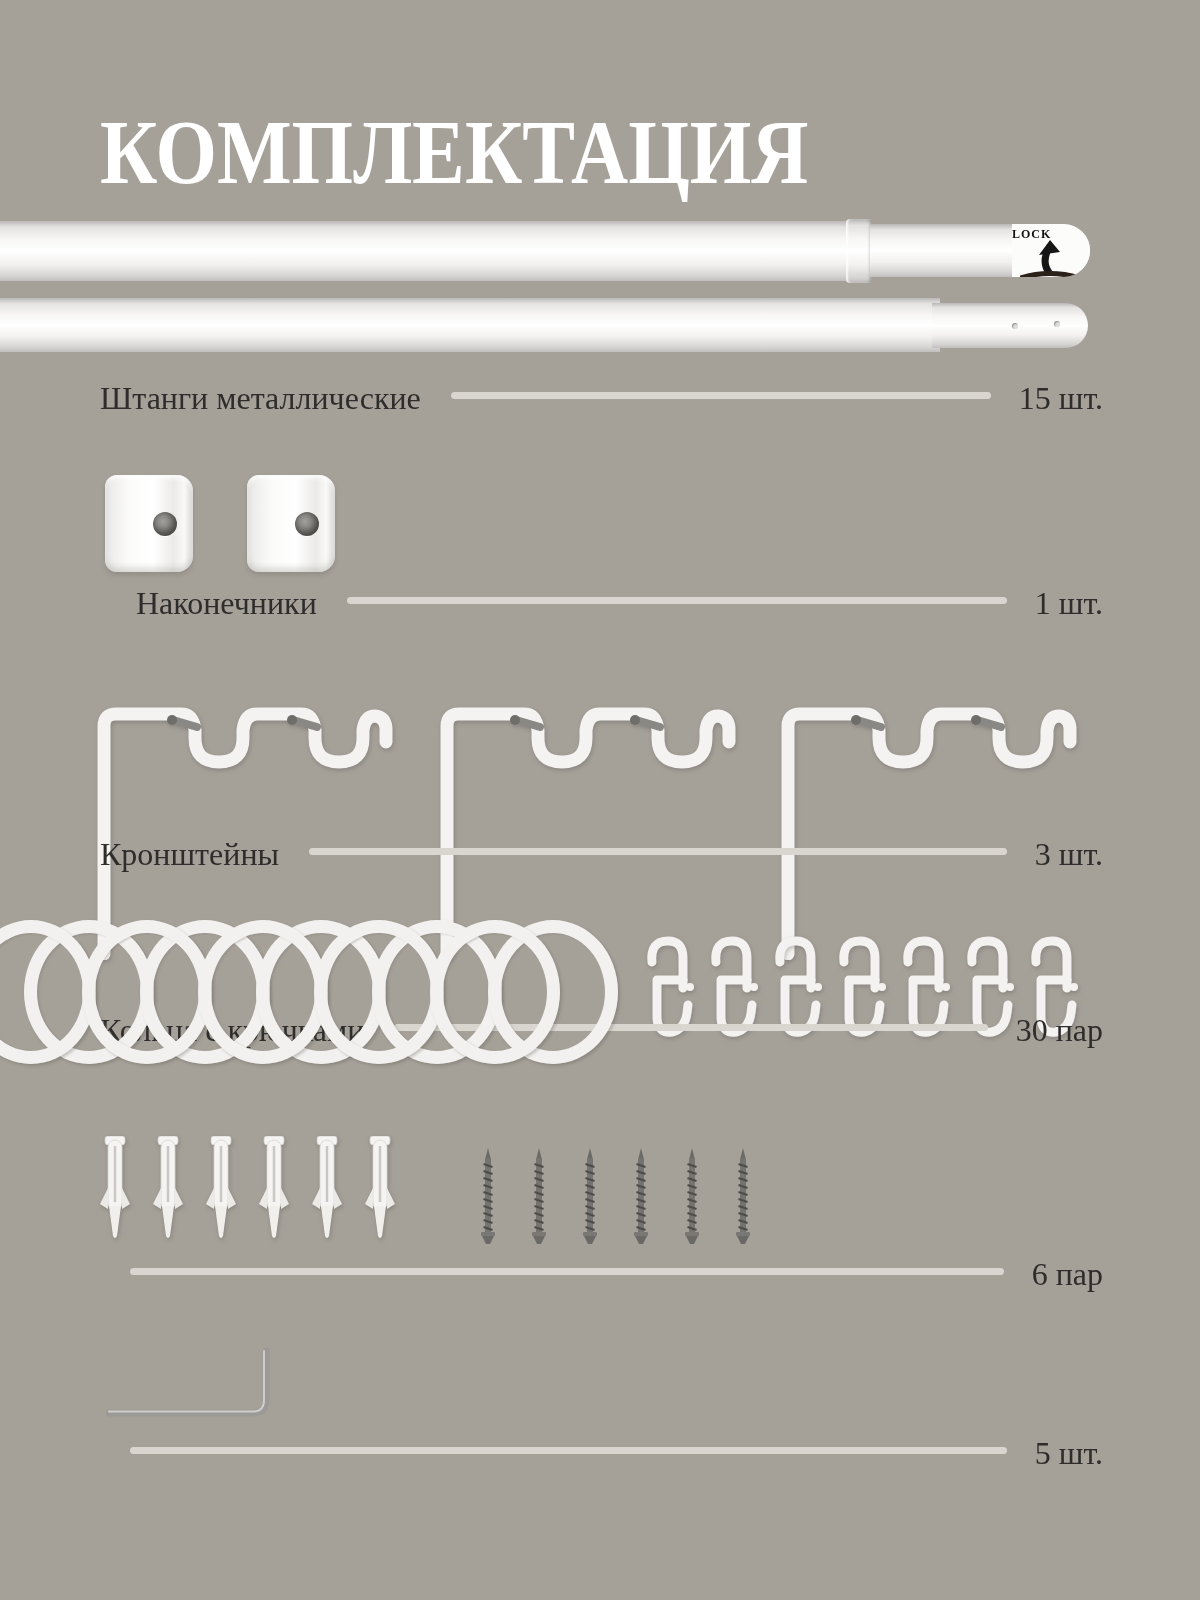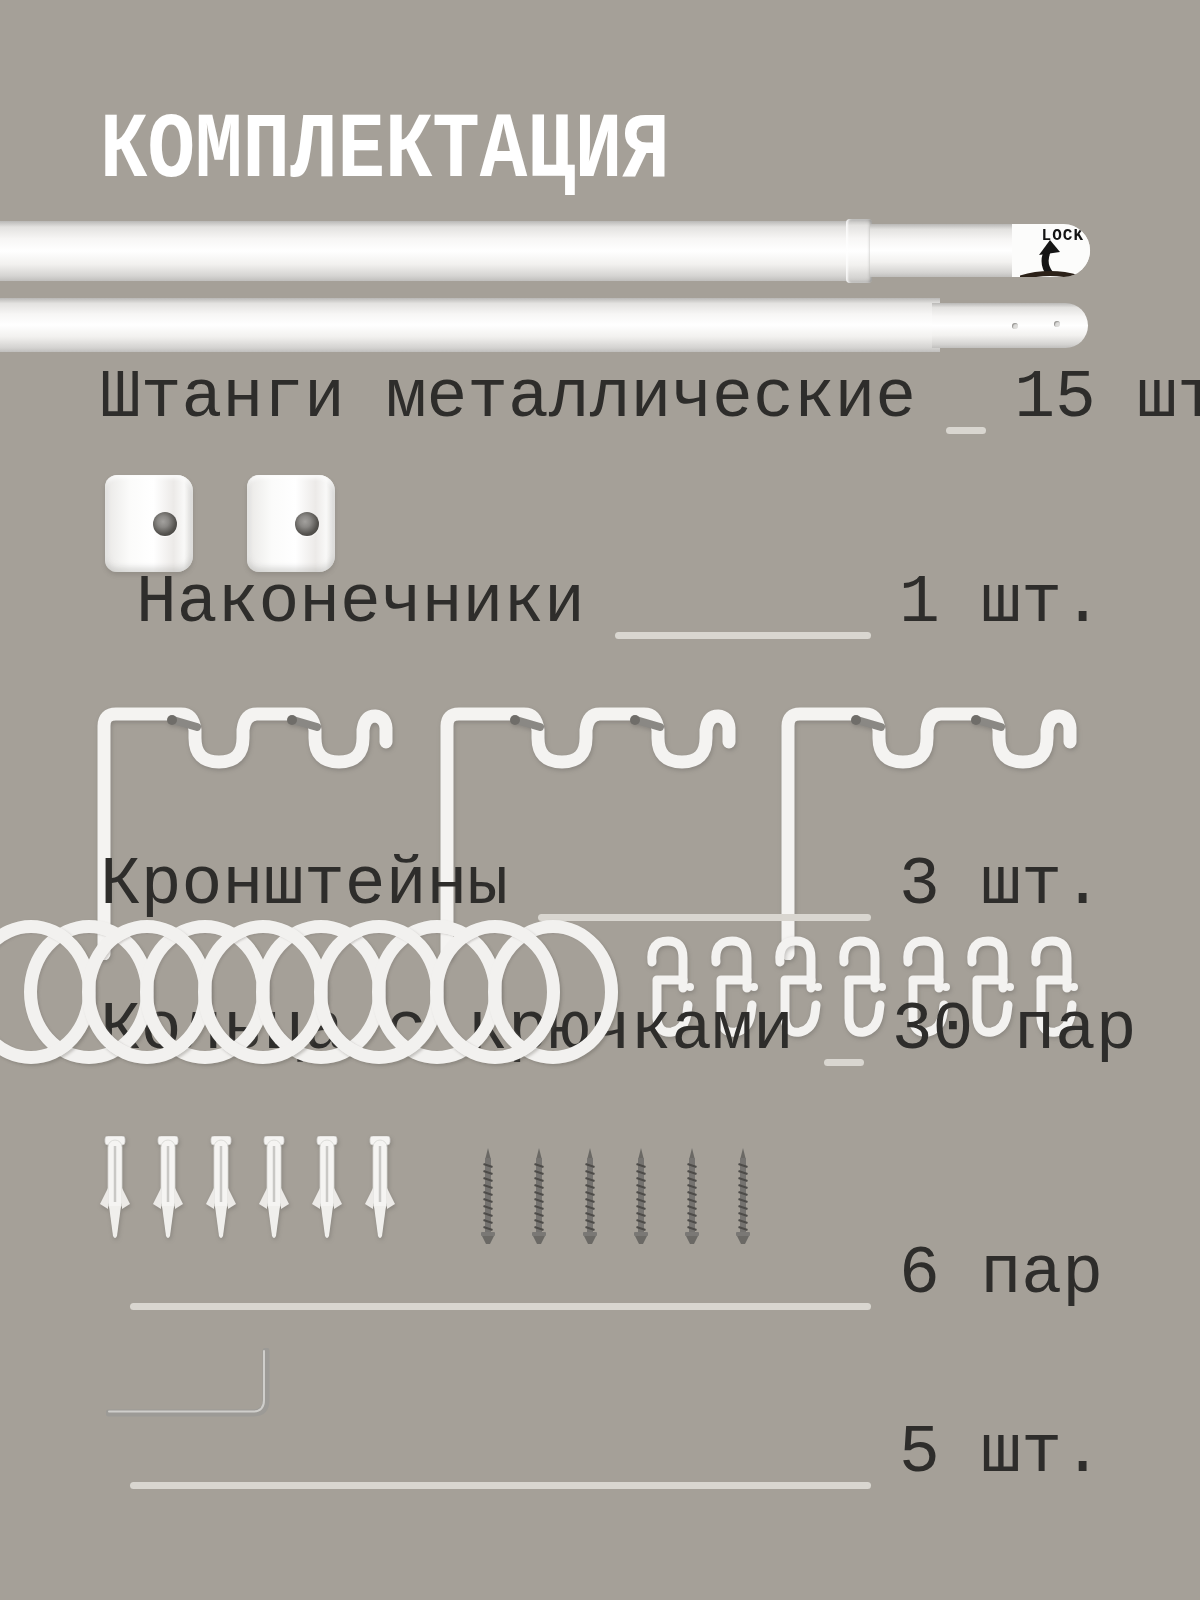--- a/index.html
+++ b/index.html
@@ -1,21 +1,21 @@
 <!DOCTYPE html>
 <html><head>
 <meta charset="utf-8">
 <style>
   html,body{margin:0;padding:0;}
   #stage{
     position:relative;
     width:1200px;height:1600px;
     background:#a5a098;
     overflow:hidden;
-    font-family:Liberation Mono, monospace;
+    font-family:Liberation Serif, serif;
   }
   
   .title{
     position:absolute;left:100px;top:106px;
     font-size:92px;font-weight:bold;color:#ffffff;
     line-height:1;white-space:nowrap;
     transform:scaleX(.86);transform-origin:left center;
     letter-spacing:0px;
   }
   
@@ -25,34 +25,34 @@
   }
   .rod1-main{left:0;top:221px;width:852px;height:60px;}
   .rod1-collar{left:846px;top:219px;width:26px;height:64px;border-radius:4px;
     box-shadow:inset 2px 0 2px rgba(255,255,255,.8), inset -2px 0 3px rgba(110,108,105,.5);}
   .rod1-thin{left:870px;top:224px;width:220px;height:53px;border-radius:0 27px 27px 0;}
   .lock-band{
     position:absolute;left:1012px;top:224px;width:78px;height:53px;
     background:#fcfcfb;border-radius:0 27px 27px 0;overflow:hidden;
   }
   .lock-text{
-    position:absolute;left:0;right:6px;top:3px;text-align:right;
-    font-size:16px;font-weight:bold;color:#141414;letter-spacing:1px;
+    position:absolute;left:0;right:6px;top:3px;text-align:left;
+    font-size:12px;font-weight:bold;color:#141414;letter-spacing:1px;
   }
   .lock-arrow{position:absolute;left:24px;top:16px;}
   .lock-stripe{position:absolute;left:8px;bottom:-1px;}
   .rod2-main{left:0;top:298px;width:940px;height:54px;}
   .rod2-thin{left:932px;top:303px;width:156px;height:45px;border-radius:0 23px 23px 0;}
   .rod2-dot{position:absolute;width:6px;height:6px;border-radius:50%;
     background:#dddcda;box-shadow:inset 1px 1px 1px rgba(120,118,115,.7);}
   
   .row{
     position:absolute;left:100px;right:97px;height:52px;
-    display:flex;align-items:flex-end;
-    font-size:68px;font-weight:500;color:#2e2d2b;line-height:1.04;
+    display:flex;align-items:flex-start;
+    font-size:32px;font-weight:500;color:#2e2d2b;line-height:1.04;
     white-space:nowrap;
   }
   .row .dash{
     flex:1;height:7px;margin:10px 28px 0 30px;
     background:#d9d6d0;border-radius:4px;min-width:40px;
   }
   .row .val{text-align:right;}
   
   .cap{
     position:absolute;top:475px;width:88px;height:97px;
@@ -141,21 +141,21 @@
     <circle cx="199" cy="30" r="5" fill="#6f6d69"></circle>
   </svg>
   <svg class="abs soft-shadow" style="left:777px;top:690px;" width="330" height="270" viewBox="0 0 330 270">
     <path d="M11 264 L11 36 Q11 24 23 24 L88 24 Q100 24 102 40 L102 48 Q102 72 126 72 Q150 72 150 48 L150 40 Q152 24 164 24 L208 24 Q220 24 222 40 L222 48 Q222 72 246 72 Q270 72 270 48 L270 40 Q272 26 282 26 Q292 27 293 38 L293 52" stroke="#f4f3f1" stroke-width="13" fill="none" stroke-linecap="round"></path>
     <path d="M80 30 L104 37" stroke="#8a8884" stroke-width="8" stroke-linecap="round"></path>
     <path d="M200 30 L224 37" stroke="#8a8884" stroke-width="8" stroke-linecap="round"></path>
     <circle cx="79" cy="30" r="5" fill="#6f6d69"></circle>
     <circle cx="199" cy="30" r="5" fill="#6f6d69"></circle>
   </svg>
 
-  <div class="row" style="top:838px;margin-top:31px;">
+  <div class="row" style="top:838px;">
     <span>Кронштейны</span>
     <div class="dash"></div>
     <span class="val">3 шт.</span>
   </div>
 
   <div class="ring" style="left:-34px;"></div>
   <div class="ring alt" style="left:24px;"></div>
   <div class="ring" style="left:82px;"></div>
   <div class="ring alt" style="left:140px;"></div>
   <div class="ring" style="left:198px;"></div>

